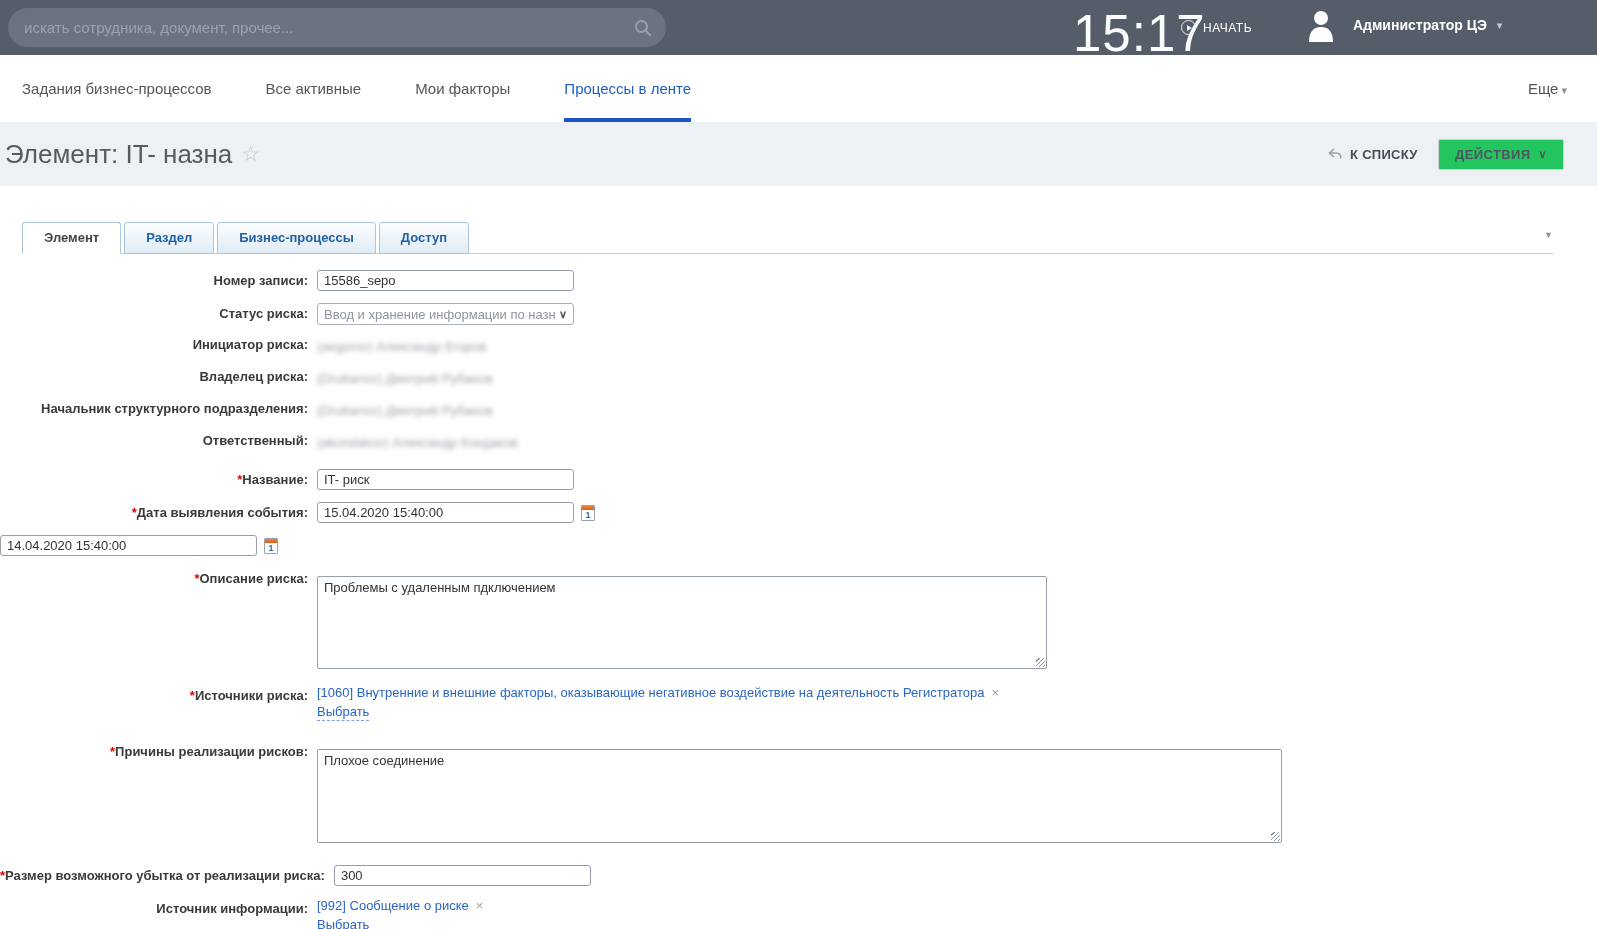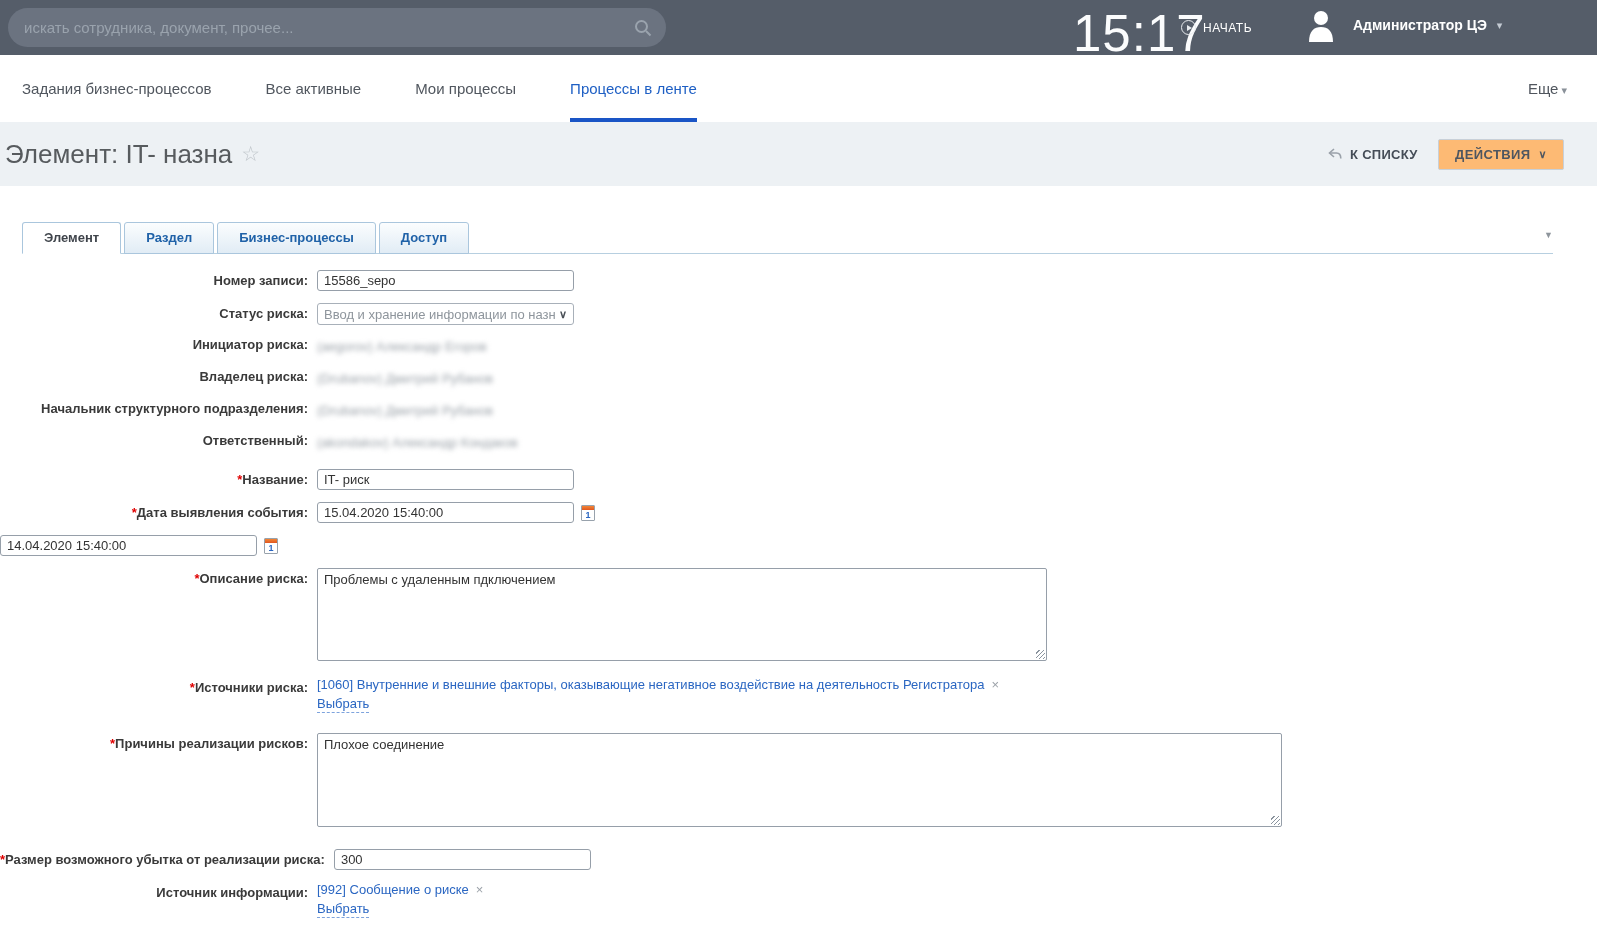--- a/index.html
+++ b/index.html
@@ -33,21 +33,21 @@
   .nav-item.active::after { content:""; position:absolute; left:0; right:0; bottom:0; height:4px; background:#1a55c6; }
   .nav-more { position:absolute; right:30px; font-size:15px; color:#50565e; cursor:pointer; }
   .nav-more .mcaret { color:#8a9199; font-size:11px; margin-left:3px; }
 
   
   .titleband { height:64px; background:#edf1f4; display:flex; align-items:center; position:relative; padding-left:5px; }
   .page-title { font-size:26px; color:#575b5e; }
   .fav-star { font-size:21px; color:#c0c6cb; margin-left:9px; cursor:pointer; }
   .back-link { position:absolute; left:1328px; display:flex; align-items:center; gap:8px; cursor:pointer;
     font-size:13px; font-weight:bold; color:#454d57; letter-spacing:.3px; }
-  .actions-btn { position:absolute; left:1438px; height:31px; padding:0 16px; background:#fdba74;
+  .actions-btn { position:absolute; left:1438px; height:31px; padding:0 16px; background:#22c55e;
     border:1px solid #c8d0d8; border-radius:2px; display:flex; align-items:center; gap:8px;
     font-size:13px; font-weight:bold; color:#4e5660; letter-spacing:.4px; cursor:pointer; }
   .actions-btn .chev { font-size:11px; color:#4e5660; font-weight:bold; }
 
   
   .tabstrip { margin:36px 44px 0 22px; border-bottom:1px solid #b7cfe0; display:flex; align-items:flex-end; position:relative; }
   .tab { margin-right:3px; margin-bottom:-1px; padding:0 21px; line-height:30px; font-size:13px; font-weight:bold;
     border:1px solid #aac6dd; border-radius:3px 3px 0 0; background:linear-gradient(#fbfdfe,#e1ecf5);
     color:#2062a8; cursor:pointer; }
   .tab.active { background:#ffffff; color:#3f444b; border-bottom:1px solid #ffffff; }
@@ -70,21 +70,21 @@
   .selectbox .sel-chev { font-size:11px; color:#4b5158; font-weight:bold; margin-left:4px; }
   .staticval { font-size:13px; color:#9aa1a8; line-height:16px; filter:blur(2.5px); }
   .datewrap { display:flex; align-items:center; gap:7px; }
   .calbtn { width:14px; height:16px; border:1px solid #98a2ac; background:#fff; position:relative;
     cursor:pointer; display:inline-block; border-radius:1px; }
   .calbtn .calbar { position:absolute; top:0; left:0; right:0; height:4px; background:linear-gradient(#f08536,#e2571f); }
   .calbtn .caldigit { position:absolute; top:4px; left:0; right:0; text-align:center; font-size:9px;
     font-weight:bold; color:#2a66c2; line-height:11px; }
   .tawrap { position:relative; display:inline-block; }
   textarea.ta { border:1px solid #969fa9; border-radius:2px; padding:3px 6px; resize:none;
-    font-family:"Liberation Sans", sans-serif; font-size:13px; color:#333; outline:none; display:block; }
+    font-family:"Liberation Sans", sans-serif; font-size:13px; color:#333; outline:none; display:block;margin-top:8px; }
   .ta1 { width:730px; height:93px; }
   .ta2 { width:965px; height:94px; }
   .grip { position:absolute; right:2px; bottom:2px; width:9px; height:9px; cursor:nwse-resize;
     background:repeating-linear-gradient(135deg, transparent 0 2px, #8a949e 2px 3px); }
   .linkrow { font-size:13px; line-height:16px; }
   .blink { color:#2a66c2; text-decoration:none; cursor:pointer; }
   .xdel { color:#9ba1a8; font-size:13px; margin-left:7px; cursor:pointer; }
   .choose { display:inline-block; margin-top:3px; color:#2a66c2; font-size:13px;
     border-bottom:1px dashed #7da3dd; cursor:pointer; }
 </style>
@@ -112,21 +112,21 @@
       <path d="M4 34 C4 23 9 19 16 19 C23 19 28 23 28 34 Z" fill="#ffffff"></path>
     </svg>
     <span class="uname">Администратор ЦЭ</span>
     <span class="ucaret">▾</span>
   </div>
 </div>
 
 <div class="navbar">
   <div class="nav-item">Задания бизнес-процессов</div>
   <div class="nav-item">Все активные</div>
-  <div class="nav-item">Мои процессы</div>
+  <div class="nav-item">Мои факторы</div>
   <div class="nav-item active">Процессы в ленте</div>
   <div class="nav-more">
     <span>Еще</span><span class="mcaret">▾</span>
   </div>
 </div>
 
 <div class="titleband">
   <span class="page-title">Элемент: IT- назна</span>
   <span class="fav-star">☆</span>
   <div class="back-link">

